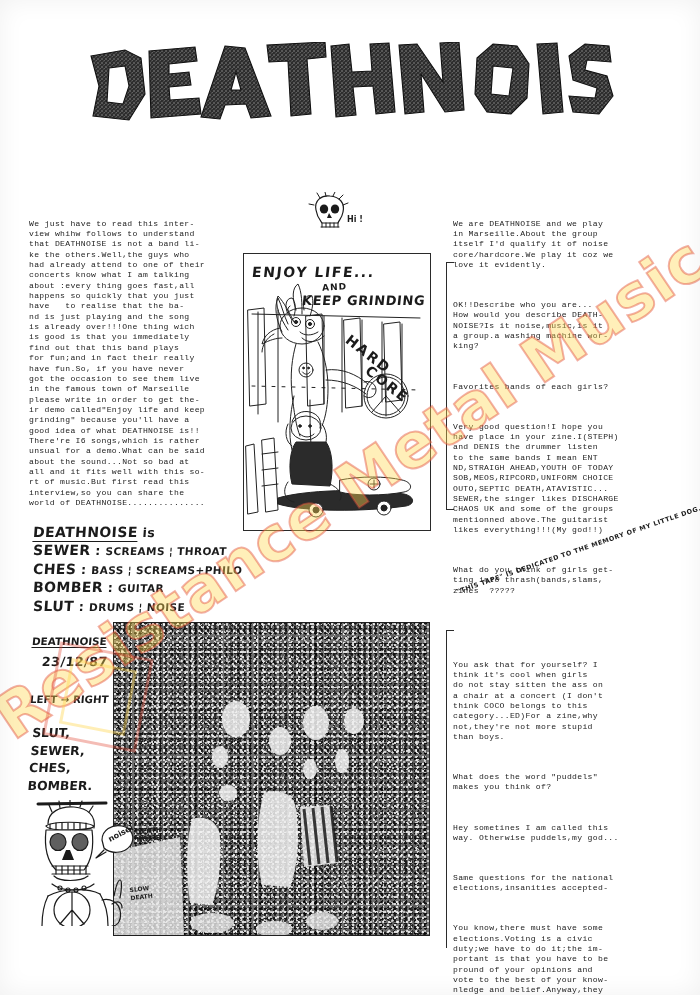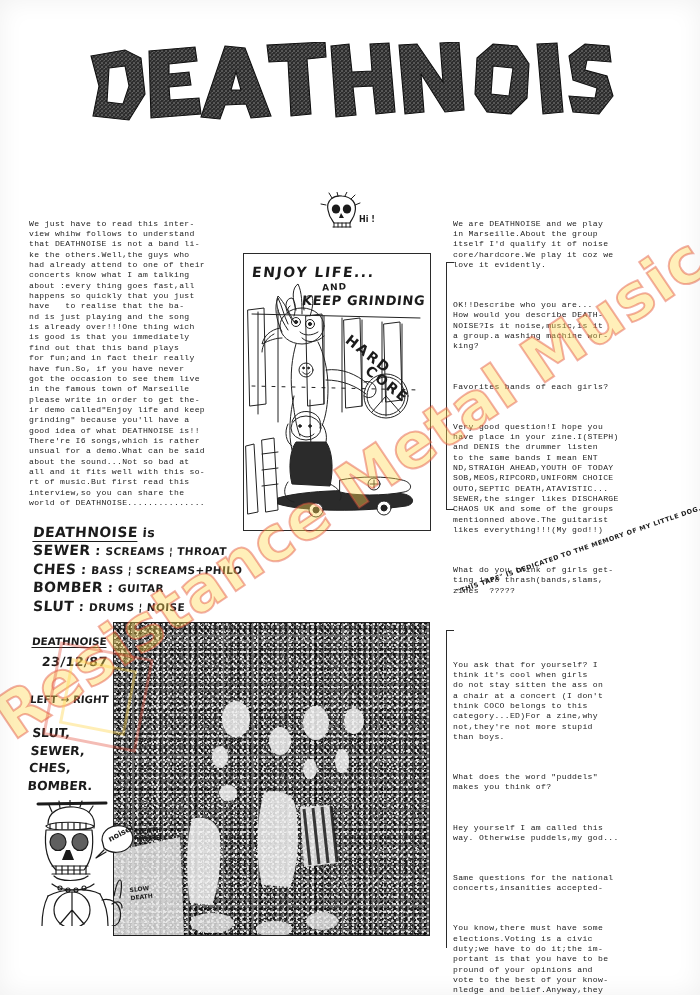--- a/index.html
+++ b/index.html
@@ -184,21 +184,21 @@
     font-weight: 700;
     color: #1e1e1e;
     font-size: 7px;
     line-height: 8px;
     transform: rotate(-6deg);
     background: rgba(235,235,235,0.0);
     white-space: pre;
   }
 
   
-  .doodle-skull-small { position:absolute; left:320px; top:192px; }
+  .doodle-skull-small { position:absolute; left:308px; top:192px; }
   .doodle-skull-punk  { position:absolute; left:32px;  top:800px; }
   .doodle-dog         { position:absolute; left:583px; top:548px; }
 
   
   .dedication {
     position: absolute;
     left: 456px;
     top: 588px;
     width: 140px;
     font-family: "DejaVu Sans", sans-serif;
@@ -473,24 +473,24 @@
     <p>You ask that for yourself? I
 think it's cool when girls
 do not stay sitten the ass on
 a chair at a concert (I don't
 think COCO belongs to this
 category...ED)For a zine,why
 not,they're not more stupid
 than boys.</p>
     <p>What does the word "puddels"
 makes you think of?</p>
-    <p>Hey yourself I am called this
+    <p>Hey sometines I am called this
 way. Otherwise puddels,my god...</p>
     <p>Same questions for the national
-concerts,insanities accepted-</p>
+elections,insanities accepted-</p>
     <p>You know,there must have some
 elections.Voting is a civic
 duty;we have to do it;the im-
 portant is that you have to be
 pround of your opinions and
 vote to the best of your know-
 nledge and belief.Anyway,they
 are all the same,so...Avoid
 this bastard of JM LE PEN,
 my sincere insanities to him!</p>

